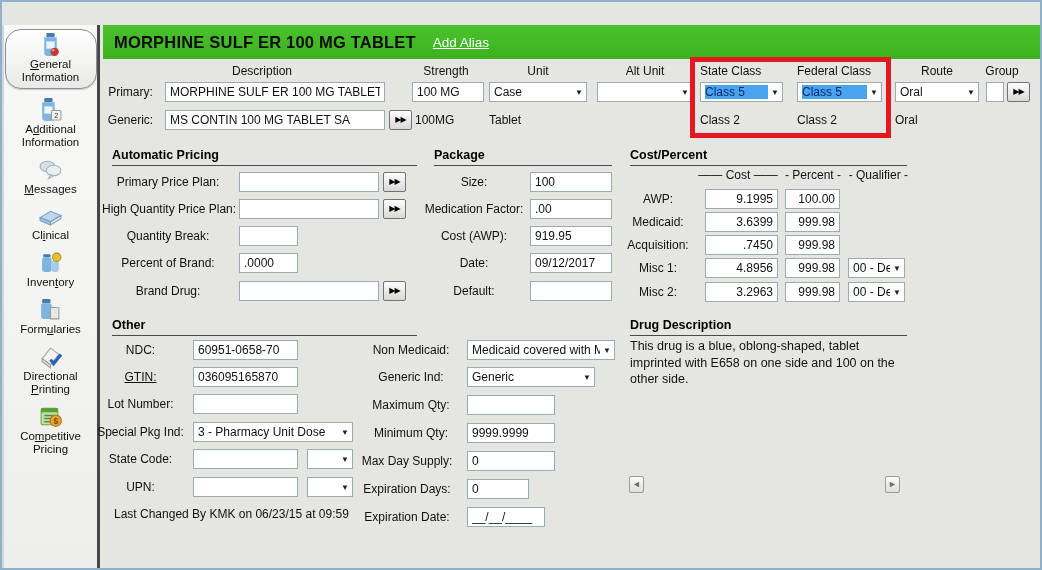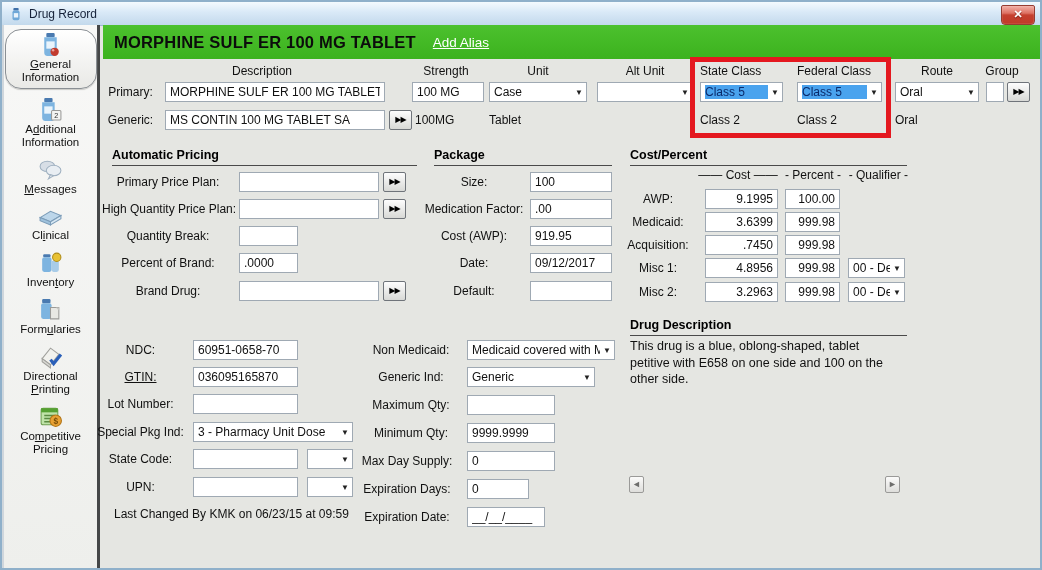--- a/index.html
+++ b/index.html
@@ -57,29 +57,20 @@
     color:#6e6e6c;font-size:9px;text-align:center;line-height:15px;}
   .red-annotation{position:absolute;left:688px;top:55px;width:201px;height:81px;
     box-sizing:border-box;border:5px solid #e4181f;pointer-events:none;}
   .desc-text{position:absolute;left:628px;top:336px;width:272px;font-size:12.5px;line-height:1.32;color:#111;}
 </style>
 </head>
 <body>
 
 <div class="app">
 
-  <div class="titlebar">
-    <svg class="title-icon" viewBox="0 0 16 16">
-      <rect x="5" y="1" width="6" height="3" rx="1" fill="#3e6fa8"></rect>
-      <rect x="4" y="4" width="8" height="11" rx="2" fill="#6fa8d8"></rect>
-      <rect x="5.5" y="7" width="5" height="5" fill="#eaf4fc"></rect>
-    </svg>
-    <span class="title-text">Drug Record</span>
-    <div class="close-btn">✕</div>
-  </div>
 
   <div class="sidebar">
     <div class="side-item selected">
       <svg viewBox="0 0 24 24">
         <rect x="8" y="1" width="8" height="4" rx="1" fill="#4a7ab0"></rect>
         <path d="M6 5h12v15a3 3 0 0 1-3 3H9a3 3 0 0 1-3-3z" fill="#7db4e0"></path>
         <rect x="8" y="9" width="8" height="7" fill="#e9f4fc"></rect>
         <circle cx="16" cy="19" r="4" fill="#c23b2e"></circle>
           <circle cx="14.5" cy="17.5" r="1.2" fill="#e8a09a"></circle>
       </svg>
@@ -253,20 +244,21 @@
   </div>
 
   <div class="lbl" style="left:612px;top:283px;width:88px;">Misc 2:</div>
   <input class="txt right" style="left: 703px; top: 280px; width: 73px;" value="3.2963">
   <input class="txt right" style="left: 783px; top: 280px; width: 55px;" value="999.98">
   <div class="combo" style="left:846px;top:280px;width:57px;">
     <span class="cval">00 - De</span>
     <span class="arr">▼</span>
   </div>
 
+  <div class="sec-head" style="left:110px;top:316px;width:305px;">Other</div>
   <div class="lbl" style="left:91px;top:341px;width:95px;">NDC:</div>
   <input class="txt" style="left: 191px; top: 338px; width: 105px;" value="60951-0658-70">
   <div class="lbl" style="left:91px;top:368px;width:95px;text-decoration:underline;">GTIN:</div>
   <input class="txt" style="left: 191px; top: 365px; width: 105px;" value="036095165870">
   <div class="lbl" style="left:91px;top:395px;width:95px;">Lot Number:</div>
   <input class="txt" style="left: 191px; top: 392px; width: 105px;" value="">
   <div class="lbl" style="left:91px;top:423px;width:95px;">Special Pkg Ind:</div>
   <div class="combo" style="left:191px;top:420px;width:160px;">
     <span class="cval">3 - Pharmacy Unit Dose</span>
     <span class="arr">▼</span>
@@ -300,17 +292,17 @@
   <div class="lbl" style="left:360px;top:424px;width:98px;">Minimum Qty:</div>
   <input class="txt" style="left: 465px; top: 421px; width: 88px;" value="9999.9999">
   <div class="lbl" style="left:352px;top:452px;width:106px;">Max Day Supply:</div>
   <input class="txt" style="left: 465px; top: 449px; width: 88px;" value="0">
   <div class="lbl" style="left:352px;top:480px;width:106px;">Expiration Days:</div>
   <input class="txt" style="left: 465px; top: 477px; width: 62px;" value="0">
   <div class="lbl" style="left:352px;top:508px;width:106px;">Expiration Date:</div>
   <input class="txt" style="left: 465px; top: 505px; width: 78px;" value="__/__/____">
 
   <div class="sec-head" style="left:628px;top:316px;width:277px;">Drug Description</div>
-  <div class="desc-text">This drug is a blue, oblong-shaped, tablet petitive with E658 on one side and 100 on the other side.</div>
+  <div class="desc-text">This drug is a blue, oblong-shaped, tablet imprinted with E658 on one side and 100 on the other side.</div>
   <div class="nav-btn" style="left:627px;top:474px;"><span>◄</span></div>
   <div class="nav-btn" style="left:883px;top:474px;"><span>►</span></div>
 
 </div>
 
 </body></html>

